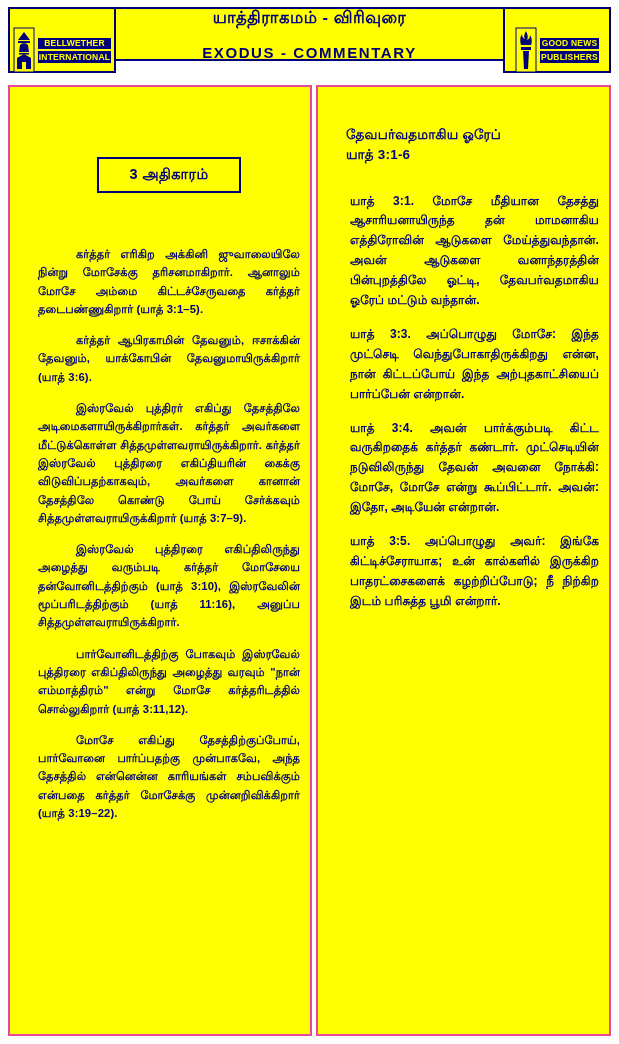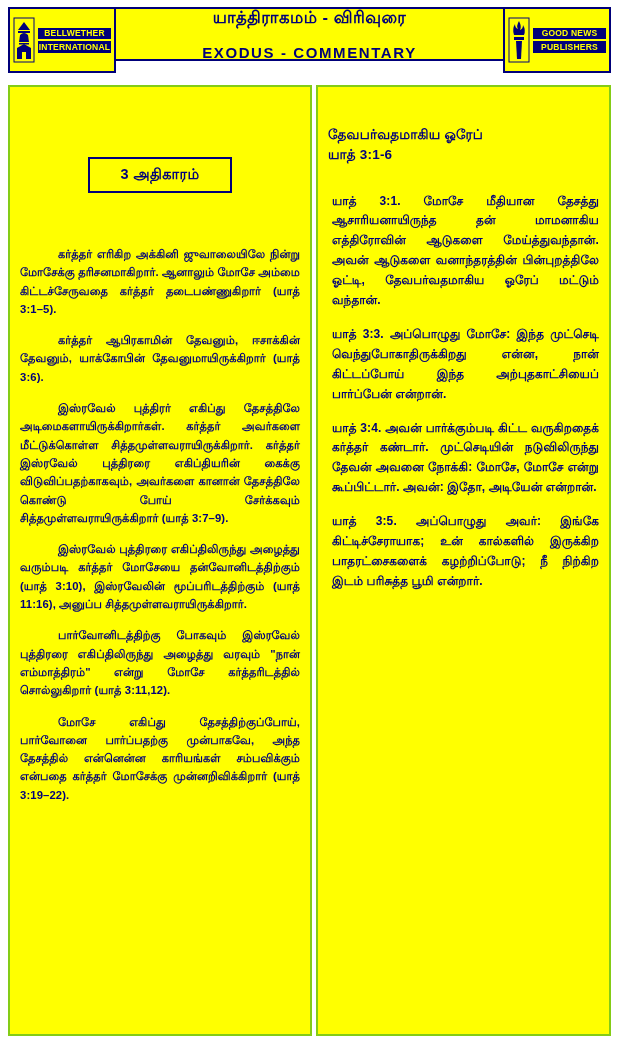--- a/index.html
+++ b/index.html
@@ -33,23 +33,23 @@
     box-sizing: border-box;
   }
   .logo-box {
     width: 108px;
     height: 66px;
     background: #ffff00;
     border: 2px solid #00007a;
     box-sizing: border-box;
     display: flex;
     align-items: center;
-    justify-content: center;
+    justify-content: flex-start;
     flex-direction: column;
-    padding: 3px;
+    padding: 18px;
   }
   .logo-box.right {
     width: 108px;
   }
   .logo-inner {
     display: flex;
     align-items: center;
     justify-content: center;
     width: 100%;
   }
@@ -112,23 +112,23 @@
     position: absolute;
     left: 8px;
     top: 85px;
     width: 603px;
     height: 951px;
     display: flex;
     box-sizing: border-box;
   }
   .col {
     background: #ffff00;
-    border: 2px solid #84cc16;
-    box-sizing: border-box;
-    padding: 10px 10px 8px 10px;
+    border: 2px solid #ec4899;
+    box-sizing: border-box;
+    padding: 10px 10px 8px 28px;
     overflow: hidden;
   }
   .col-left {
     width: 304px;
     margin-right: 4px;
   }
   .col-right {
     width: 295px;
   }
 

